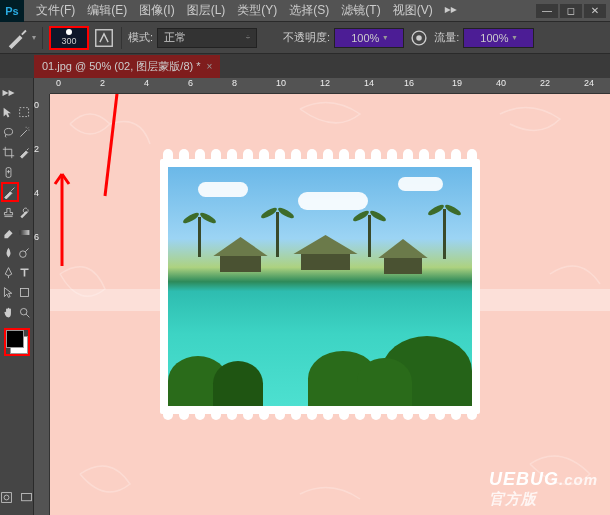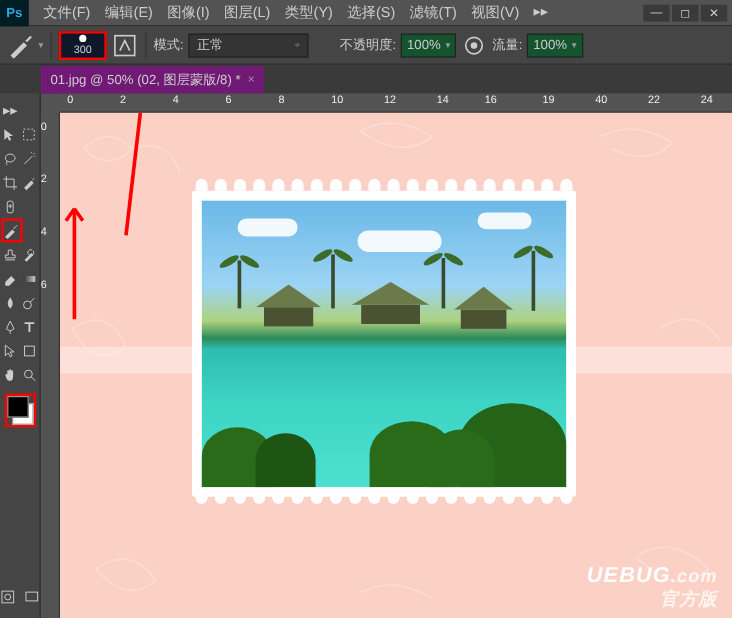--- a/index.html
+++ b/index.html
@@ -14,23 +14,23 @@
 .optbar{height:32px;background:#454545;display:flex;align-items:center;border-bottom:1px solid #2a2a2a;padding-left:6px;gap:4px}
 .tool-icon{width:22px;height:22px;display:flex;align-items:center;justify-content:center;color:#ccc}
 .brush-preview{width:40px;height:24px;background:#0f172a;border:1px solid #222;display:flex;flex-direction:column;align-items:center;justify-content:center;position:relative}
 .brush-dot{width:6px;height:6px;background:#fff;border-radius:50%;margin-bottom:1px}
 .brush-size{font-size:9px;color:#ccc}
 .red-box{border:2px solid #ff0000}
 .sep{width:1px;height:22px;background:#333;margin:0 2px}
 .lbl{color:#ccc;font-size:11px}
 .dd{background:#333;color:#ccc;font-size:11px;height:20px;padding:0 6px;display:flex;align-items:center;border:1px solid #222;gap:4px}
 .dd-arrow{font-size:8px;color:#999}
-.pct{background:#14532d;color:#ccc;font-size:11px;height:20px;padding:0 4px;display:flex;align-items:center;border:1px solid #222}
+.pct{background:#4c1d95;color:#ccc;font-size:11px;height:20px;padding:0 16px;display:flex;align-items:center;border:1px solid #222}
 .tabbar{height:24px;background:#3a3a3a;display:flex;align-items:flex-end;padding-left:34px}
-.tab{background:#701a75;color:#ccc;font-size:11px;padding:4px 8px;display:flex;align-items:center;gap:6px}
+.tab{background:#7f1d1d;color:#ccc;font-size:11px;padding:4px 8px;display:flex;align-items:center;gap:6px}
 .tab-close{color:#999;font-size:10px}
 .workspace{display:flex;height:437px}
 .toolbar{width:34px;background:#454545;border-right:1px solid #2a2a2a;display:flex;flex-direction:column;align-items:center;padding-top:4px}
 .toolbar-inner{width:32px;display:flex;flex-wrap:wrap}
 .tbtn{width:16px;height:20px;display:flex;align-items:center;justify-content:center;color:#ccc;font-size:12px;position:relative}
 .tbtn svg{width:13px;height:13px}
 .swatches{margin-top:6px;position:relative;width:26px;height:28px}
 .sw-fg{position:absolute;width:18px;height:18px;background:#000;border:1px solid #999;top:0;left:0;z-index:2}
 .sw-bg{position:absolute;width:18px;height:18px;background:#fff;border:1px solid #999;bottom:0;right:0}
 .bottom-icons{margin-top:auto;margin-bottom:8px;display:flex;gap:4px}
@@ -389,18 +389,18 @@
           <path d="M45 150 L62 5" stroke="#ff0000" stroke-width="3" fill="none"></path>
           <path d="M62 5 L55 16 M62 5 L70 14" stroke="#ff0000" stroke-width="3" fill="none"></path>
         </svg>
         <svg class="arrow-anno" style="left:-8px;top:72px" width="50" height="120">
           <path d="M20 100 L20 8" stroke="#ff0000" stroke-width="3" fill="none"></path>
           <path d="M20 8 L13 18 M20 8 L27 18" stroke="#ff0000" stroke-width="3" fill="none"></path>
         </svg>
 
         <div class="watermark">
           <span>UEBUG</span><span class="sm">.com</span>
-          <span class="sm" style="display:block;text-align:right">官方版</span>
+          <span class="sm" style="display:block;">官方版</span>
         </div>
       </div>
     </div>
   </div>
 </div>
 
 </body></html>

